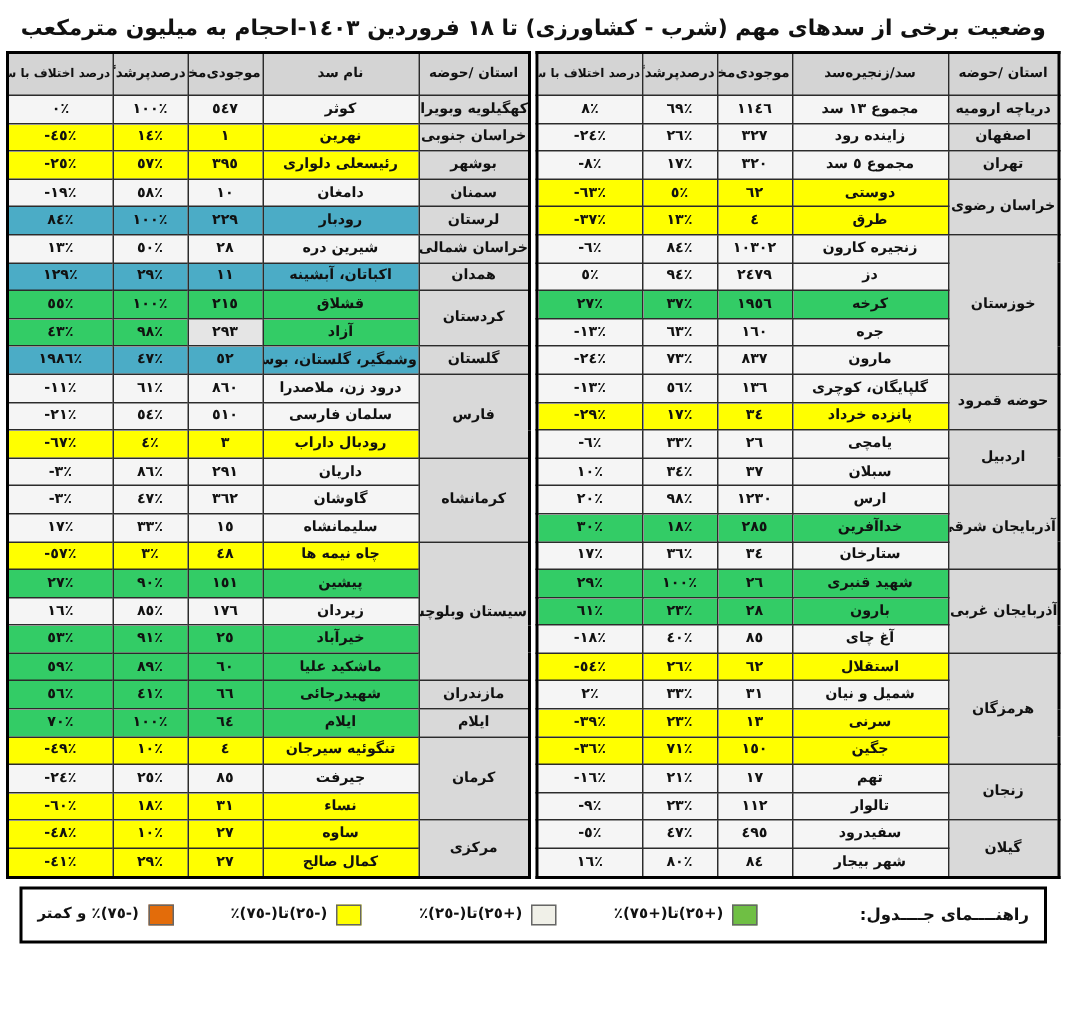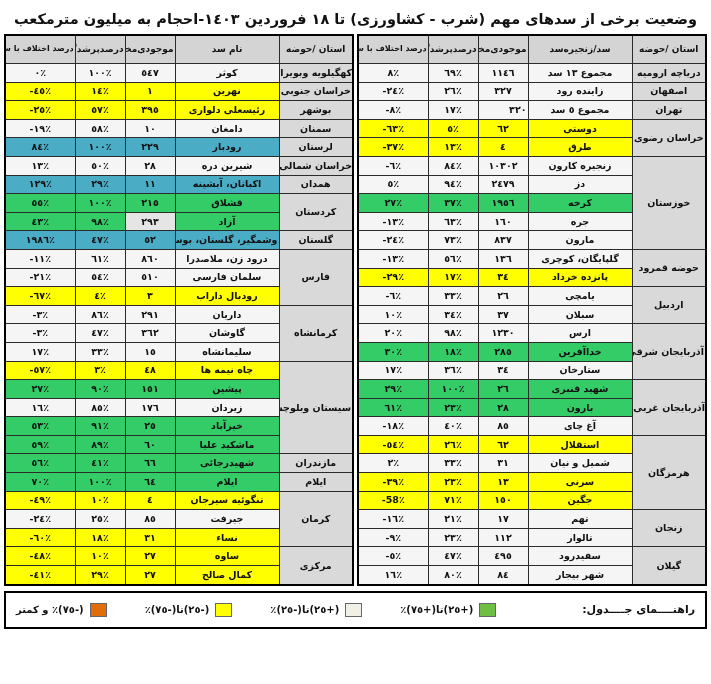--- a/index.html
+++ b/index.html
@@ -1,21 +1,21 @@
 <!DOCTYPE html>
 <html lang="fa" dir="rtl"><head>
 <meta charset="utf-8">
 <style>
   html,body{margin:0;padding:0;background:#ffffff;}
   body{
     width:711px;height:684px;overflow:hidden;
     font-family:"DejaVu Sans",sans-serif;
     direction:rtl;color:#111;
   }
-  .page{padding:2px 4px;}
+  .page{padding:2px 13px;}
   .title{
     text-align:center;font-weight:bold;font-size:14.5px;
     padding:9px 0 7px;letter-spacing:0;
   }
   .tables{display:flex;gap:3px;justify-content:center;}
   table.dam-table{
     border-collapse:collapse;table-layout:fixed;width:352px;
     border:2px solid #000;
   }
   .dam-table th,.dam-table td{
@@ -82,21 +82,21 @@
           <tr>
             <td rowspan="1" class="province">اصفهان</td>
             <td style="background: rgb(245, 245, 245);">زاینده رود</td>
             <td class="num" style="background: rgb(245, 245, 245);">٣٢٧</td>
             <td class="num" style="background: rgb(245, 245, 245);">٢٦٪</td>
             <td class="num" style="background: rgb(245, 245, 245);">-٢٤٪</td>
           </tr>
           <tr>
             <td rowspan="1" class="province">تهران</td>
             <td style="background: rgb(245, 245, 245);">مجموع ٥ سد</td>
-            <td class="num" style="background: rgb(245, 245, 245); text-align: right;">٣٢٠</td>
+            <td class="num" style="background: rgb(245, 245, 245);">٣٢٠</td>
             <td class="num" style="background: rgb(245, 245, 245);">١٧٪</td>
             <td class="num" style="background: rgb(245, 245, 245);">-٨٪</td>
           </tr>
           <tr>
             <td rowspan="2" class="province">خراسان رضوی</td>
             <td style="background: rgb(255, 255, 0);">دوستی</td>
             <td class="num" style="background: rgb(255, 255, 0);">٦٢</td>
             <td class="num" style="background: rgb(255, 255, 0);">٥٪</td>
             <td class="num" style="background: rgb(255, 255, 0);">-٦٣٪</td>
           </tr>
@@ -217,21 +217,21 @@
           <tr>
             <td style="background: rgb(255, 255, 0);">سرنی</td>
             <td class="num" style="background: rgb(255, 255, 0);">١٣</td>
             <td class="num" style="background: rgb(255, 255, 0);">٢٣٪</td>
             <td class="num" style="background: rgb(255, 255, 0);">-٣٩٪</td>
           </tr>
           <tr>
             <td style="background: rgb(255, 255, 0);">جگین</td>
             <td class="num" style="background: rgb(255, 255, 0);">١٥٠</td>
             <td class="num" style="background: rgb(255, 255, 0);">٧١٪</td>
-            <td class="num" style="background: rgb(255, 255, 0);">-58٪</td>
+            <td class="num" style="background: rgb(255, 255, 0);">-٣٦٪</td>
           </tr>
           <tr>
             <td rowspan="2" class="province">زنجان</td>
             <td style="background: rgb(245, 245, 245); text-align: center;">تهم</td>
             <td class="num" style="background: rgb(245, 245, 245);">١٧</td>
             <td class="num" style="background: rgb(245, 245, 245);">٢١٪</td>
             <td class="num" style="background: rgb(245, 245, 245);">-١٦٪</td>
           </tr>
           <tr>
             <td style="background: rgb(245, 245, 245);">تالوار</td>

